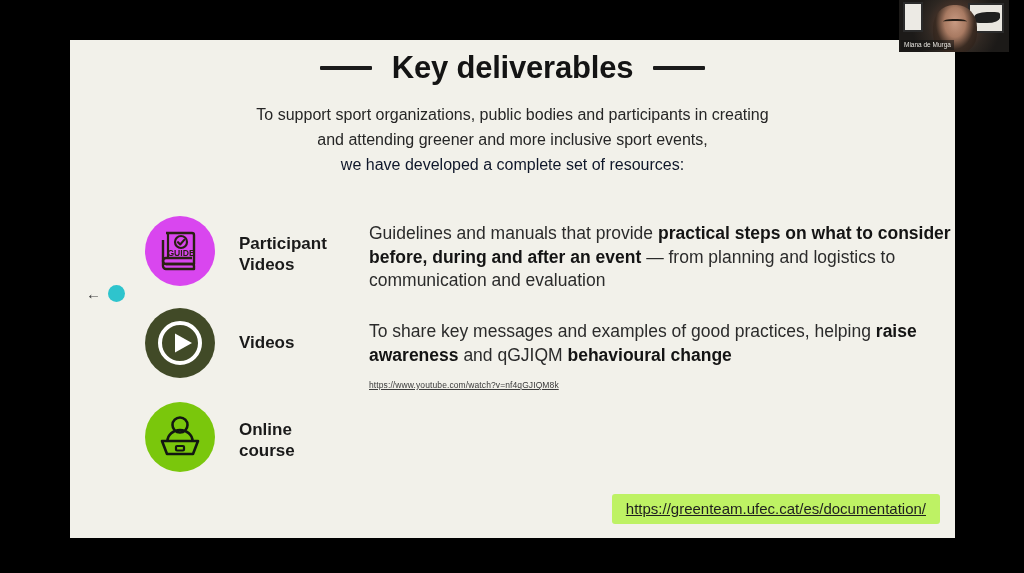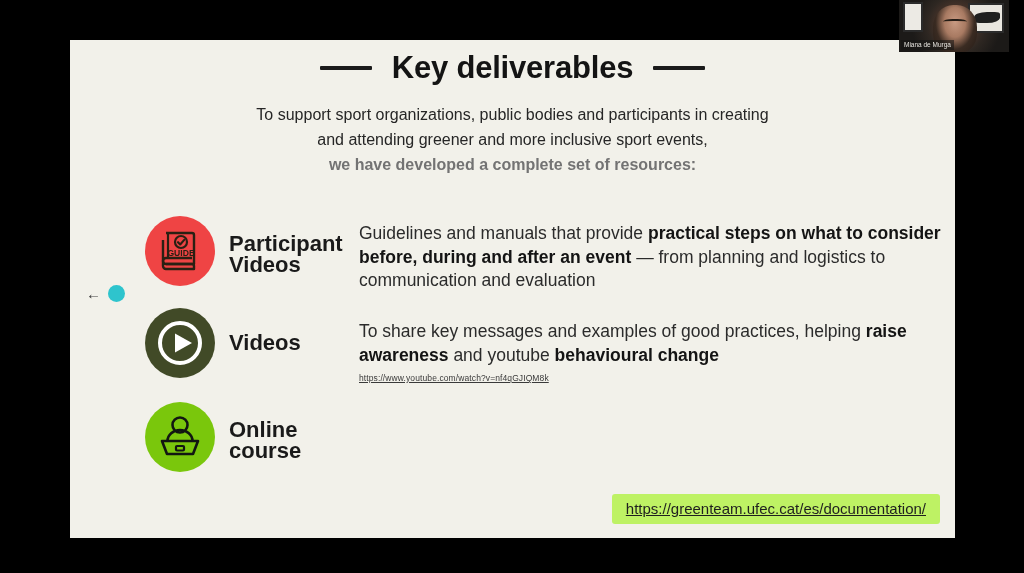--- a/index.html
+++ b/index.html
@@ -49,21 +49,21 @@
   
   .subtitle {
     position: absolute;
     left: 30px; top: 62px;
     width: 825px;
     text-align: center;
     font-size: 16px;
     color: #262626;
     line-height: 25px;
   }
-  .subtitle .bold { font-weight: bold; color: #737373; }
+  .subtitle .bold { font-weight: normal; color: #0f172a; }
 
   
   .row {
     position: absolute;
     display: flex;
     align-items: flex-start;
     width: 845px;
     left: 75px;
   }
   #row-0 { top: 176px; }
@@ -74,22 +74,22 @@
     width: 70px; height: 70px;
     border-radius: 50%;
     flex: 0 0 70px;
     display: flex;
     align-items: center;
     justify-content: center;
   }
   .row-label {
     width: 130px;
     flex: 0 0 130px;
-    margin-left: 14px;
-    font-size: 22px;
+    margin-left: 24px;
+    font-size: 17px;
     font-weight: bold;
     color: #1a1a1a;
     line-height: 21px;
     padding-top: 17px;
   }
   #row-1 .row-label { padding-top: 24px; }
   #row-2 .row-label { padding-top: 17px; }
 
   .row-body {
     flex: 1;
@@ -97,20 +97,21 @@
     color: #2b2b2b;
     line-height: 23.5px;
     padding-top: 6px;
   }
   #row-1 .row-body { padding-top: 12px; }
   #row-2 .row-body { padding-top: 6px; }
   .row-body .bold { font-weight: bold; color: #141414; }
 
   .sub-link {
     display: block;
+    margin-top: 7px;
     font-size: 8.5px;
     color: #3a3a3a;
     text-decoration: underline;
     letter-spacing: 0.1px;
   }
 
   
   #bottom-url {
     position: absolute;
     right: 15px; bottom: 14px;
@@ -212,21 +213,21 @@
       <span class="title-dash"></span>
     </div>
 
     <div class="subtitle">
       <div>To support sport organizations, public bodies and participants in creating</div>
       <div>and attending greener and more inclusive sport events,</div>
       <div class="bold">we have developed a complete set of resources:</div>
     </div>
 
     <div class="row" id="row-0">
-      <div class="icon-wrap" style="background:#ef4444;">
+      <div class="icon-wrap" style="background:#d946ef;">
         <svg width="42" height="44" viewBox="0 0 42 44" aria-hidden="true">
           <path d="M7 4 h26 a2 2 0 0 1 2 2 v29 h-28 a3 3 0 0 1 0 -6 h26" fill="none" stroke="#2a2013" stroke-width="2.4" stroke-linejoin="round"></path>
           <path d="M9 4 v26" fill="none" stroke="#2a2013" stroke-width="2.2"></path>
           <path d="M7 35 h26 a2 2 0 0 1 2 2 v3 h-28 a3 3 0 0 1 -3 -3 v-26" fill="none" stroke="#2a2013" stroke-width="2.4" stroke-linejoin="round"></path>
           <circle cx="22" cy="13" r="6" fill="none" stroke="#2a2013" stroke-width="2.2"></circle>
           <path d="M19 13.2 l2.2 2.3 l4 -4.6" fill="none" stroke="#2a2013" stroke-width="2.1" stroke-linecap="round" stroke-linejoin="round"></path>
           <text x="22" y="27" font-family="Liberation Sans, sans-serif" font-size="8.6" font-weight="bold" fill="#2a2013" text-anchor="middle">GUIDE</text>
         </svg>
       </div>
       <div class="row-label">
@@ -242,21 +243,21 @@
       <div class="icon-wrap" style="background:#414a27;">
         <svg width="52" height="52" viewBox="0 0 52 52" aria-hidden="true">
           <circle cx="26" cy="26" r="20" fill="none" stroke="#ffffff" stroke-width="4"></circle>
           <path d="M21 16.5 L38 26 L21 35.5 Z" fill="#ffffff"></path>
         </svg>
       </div>
       <div class="row-label">
         <div>Videos</div>
       </div>
       <div class="row-body">
-        <span>To share key messages and examples of good practices, helping </span><span class="bold">raise awareness</span><span> and youtube </span><span class="bold">behavioural change</span>
+        <span>To share key messages and examples of good practices, helping </span><span class="bold">raise awareness</span><span> and qGJIQM </span><span class="bold">behavioural change</span>
         <a class="sub-link" href="#">https://www.youtube.com/watch?v=nf4qGJIQM8k</a>
       </div>
     </div>
 
     <div class="row" id="row-2">
       <div class="icon-wrap" style="background:#7ac70c;">
         <svg width="46" height="46" viewBox="0 0 46 46" aria-hidden="true">
           <circle cx="23" cy="11" r="7.5" fill="none" stroke="#121712" stroke-width="2.6"></circle>
           <path d="M10.5 27 a12.5 11 0 0 1 25 0" fill="none" stroke="#121712" stroke-width="2.6"></path>
           <path d="M5 27 h36 l-5 13 h-26 Z" fill="none" stroke="#121712" stroke-width="2.6" stroke-linejoin="round"></path>

